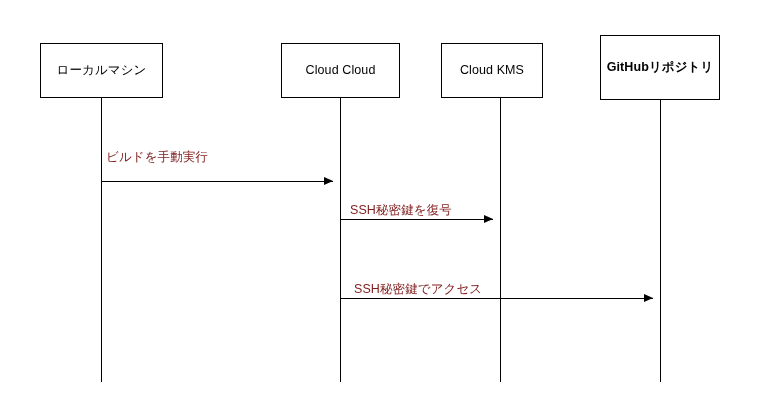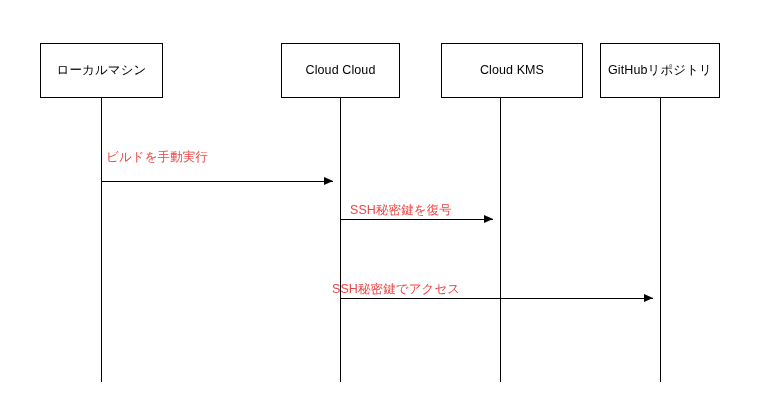--- a/index.html
+++ b/index.html
@@ -56,21 +56,21 @@
     width: 0;
     height: 0;
     border-top: 4.5px solid transparent;
     border-bottom: 4.5px solid transparent;
     border-left: 9px solid #000000;
   }
   .message-label {
     position: absolute;
     font-size: 12.5px;
     line-height: 15px;
-    color: #ef4444;
+    color: #7f1d1d;
     white-space: nowrap;
     letter-spacing: 0.1px;
   }
   .message-label div {
     white-space: nowrap;
   }
 </style>
 </head>
 <body>
 
@@ -82,25 +82,25 @@
   <div class="lifeline" style="left:660px; top:98px; height:284px;"></div>
 
   <div class="participant-box" style="left:40px; top:43px; width:123px; height:55px;">
     <span class="participant-label">ローカルマシン</span>
   </div>
 
   <div class="participant-box" style="left:281px; top:43px; width:119px; height:55px;">
     <span class="participant-label">Cloud Cloud</span>
   </div>
 
-  <div class="participant-box" style="left:441px; top:43px; width:142px; height:55px;">
+  <div class="participant-box" style="left:441px; top:43px; width:102px; height:55px;">
     <span class="participant-label">Cloud KMS</span>
   </div>
 
-  <div class="participant-box" style="left:600px; top:43px; width:120px; height:55px;">
+  <div class="participant-box" style="left:600px; top:35px; width:120px; height:65px;font-weight:bold;">
     <span class="participant-label">GitHubリポジトリ</span>
   </div>
 
   <div class="message-group">
     <div class="message-line" style="left:101px; top:181px; width:232px;"></div>
     <div class="arrow-head" style="left:324px; top:176.5px;"></div>
     <div class="message-label" style="left:106px; top:150px;">
       <div>ビルドを手動実行</div>
     </div>
   </div>
@@ -109,18 +109,18 @@
     <div class="message-line" style="left:340px; top:219px; width:153px;"></div>
     <div class="arrow-head" style="left:484px; top:214.5px;"></div>
     <div class="message-label" style="left:350px; top:203px;">
       <div>SSH秘密鍵を復号</div>
     </div>
   </div>
 
   <div class="message-group">
     <div class="message-line" style="left:340px; top:298px; width:313px;"></div>
     <div class="arrow-head" style="left:644px; top:293.5px;"></div>
-    <div class="message-label" style="left:332px; top:282px;">
+    <div class="message-label" style="left:354px; top:282px;">
       <div>SSH秘密鍵でアクセス</div>
     </div>
   </div>
 
 </div>
 
 </body></html>

